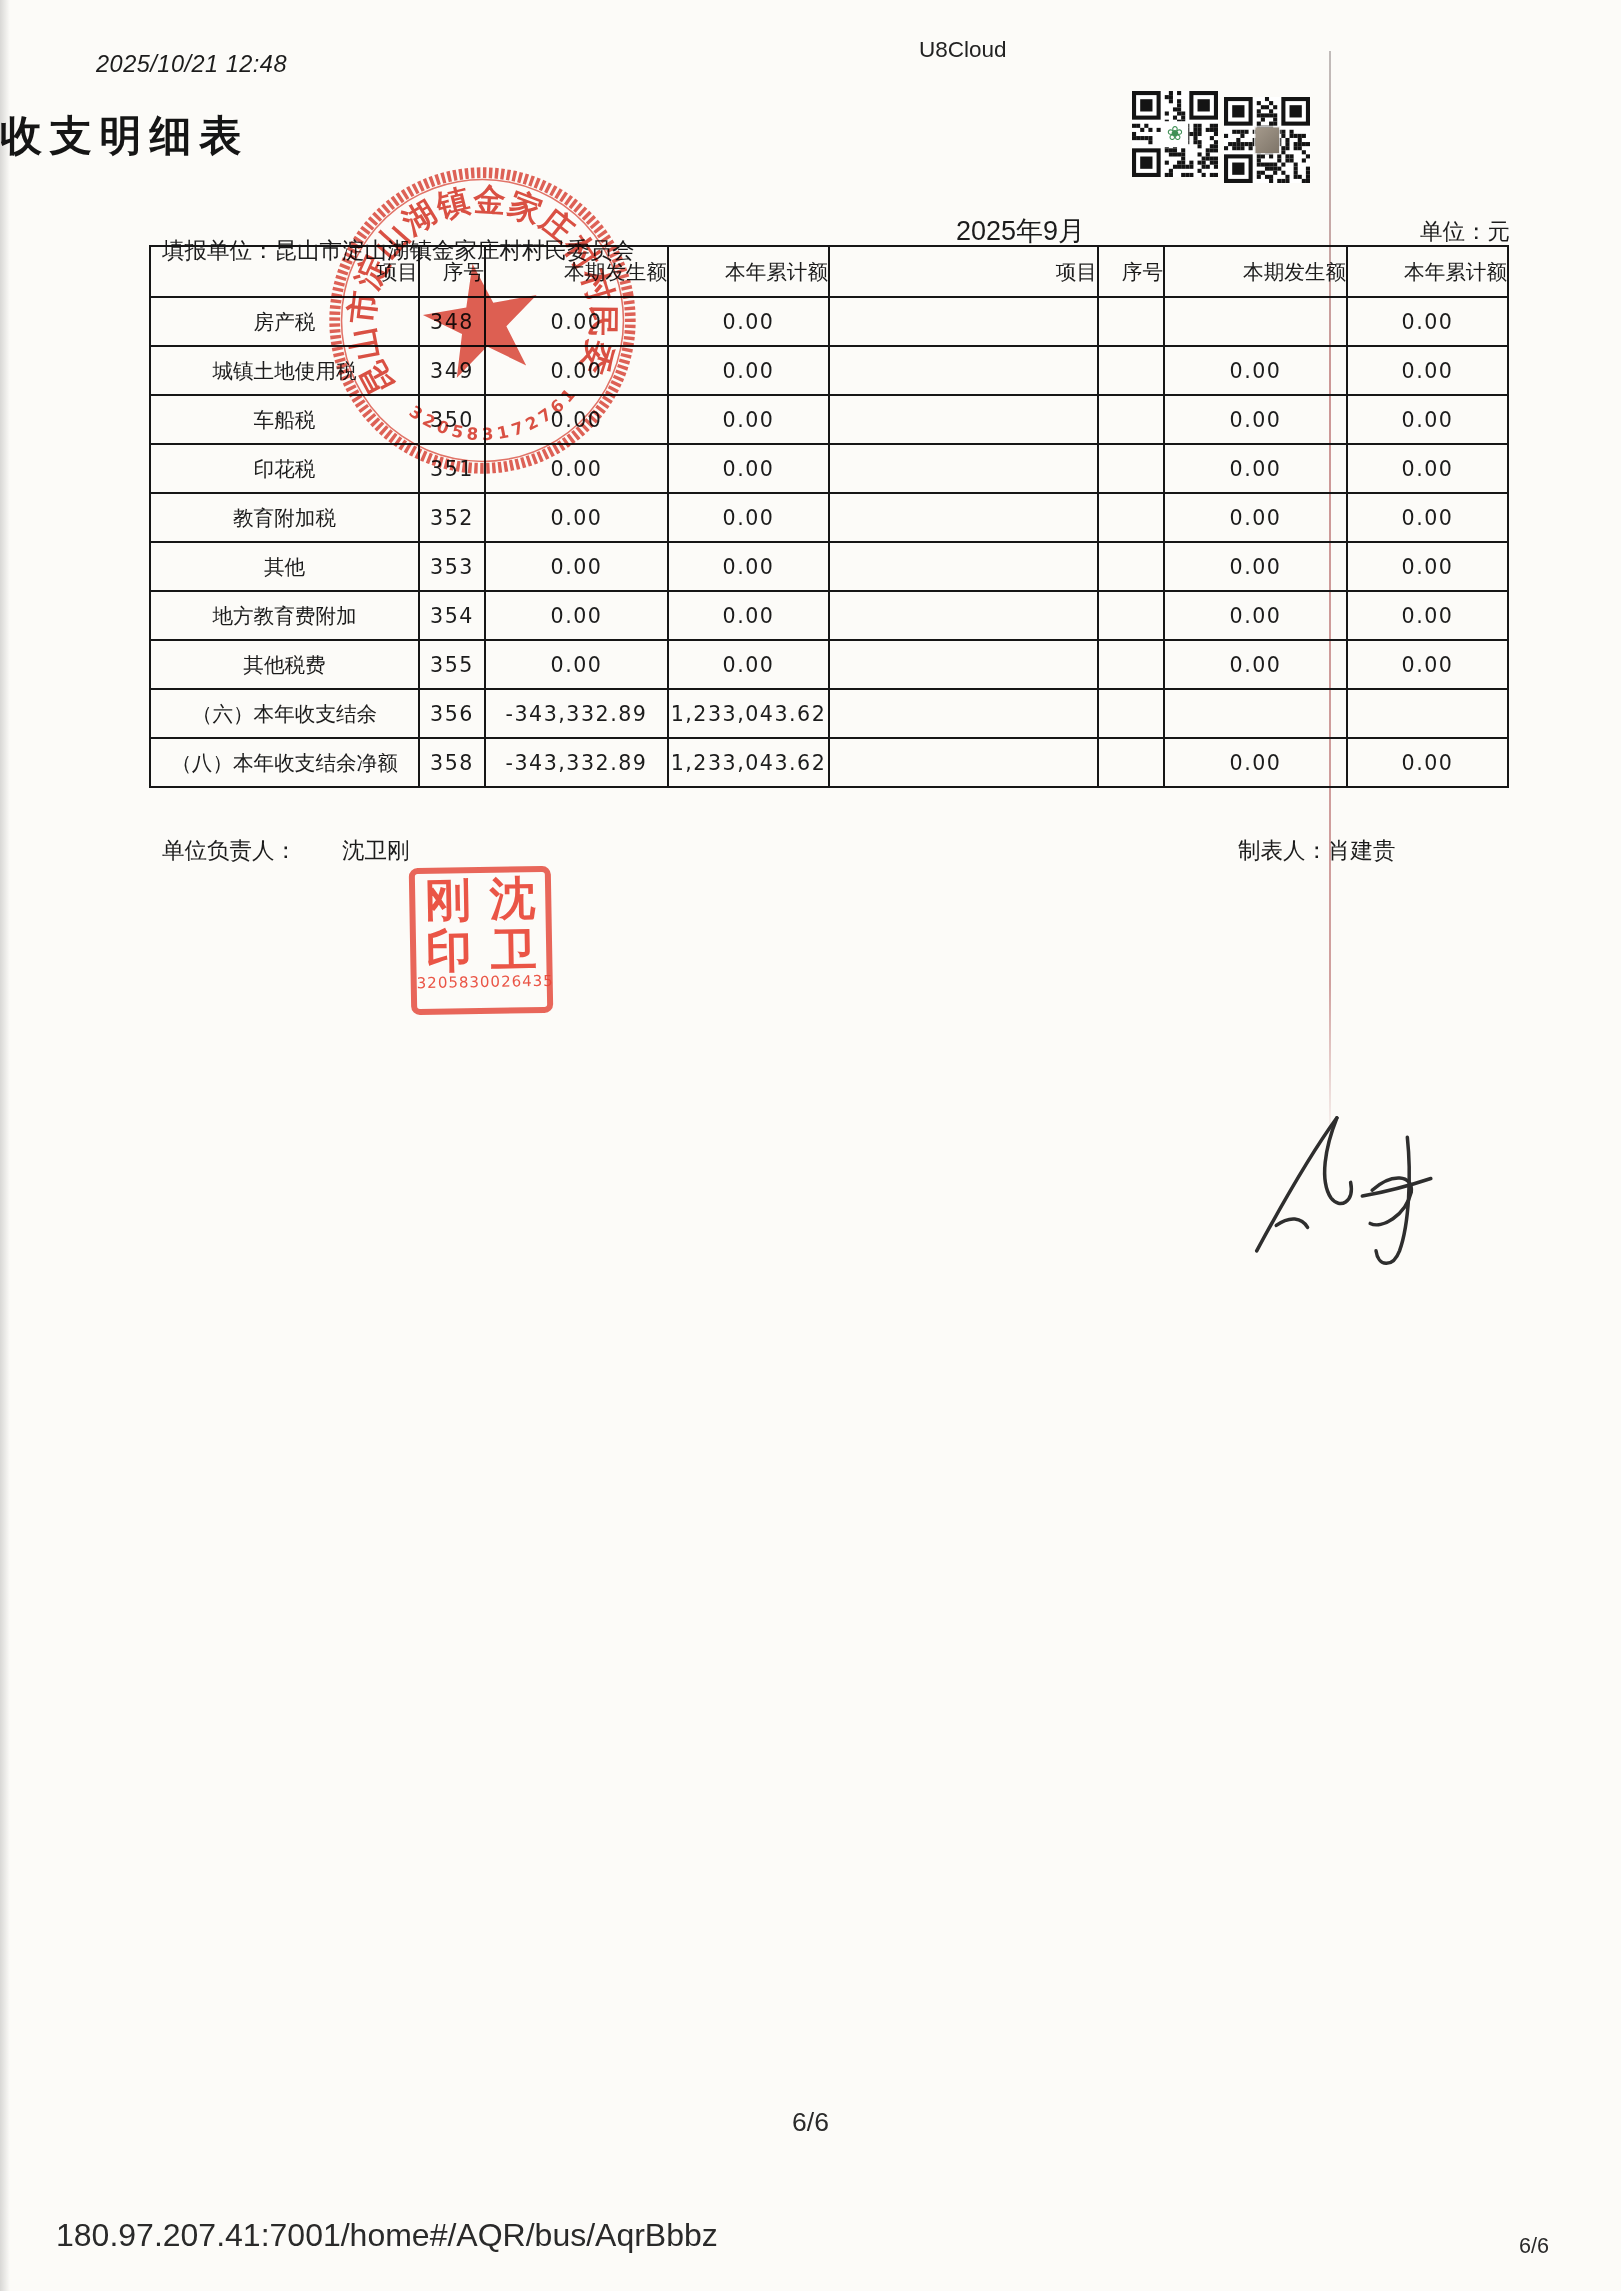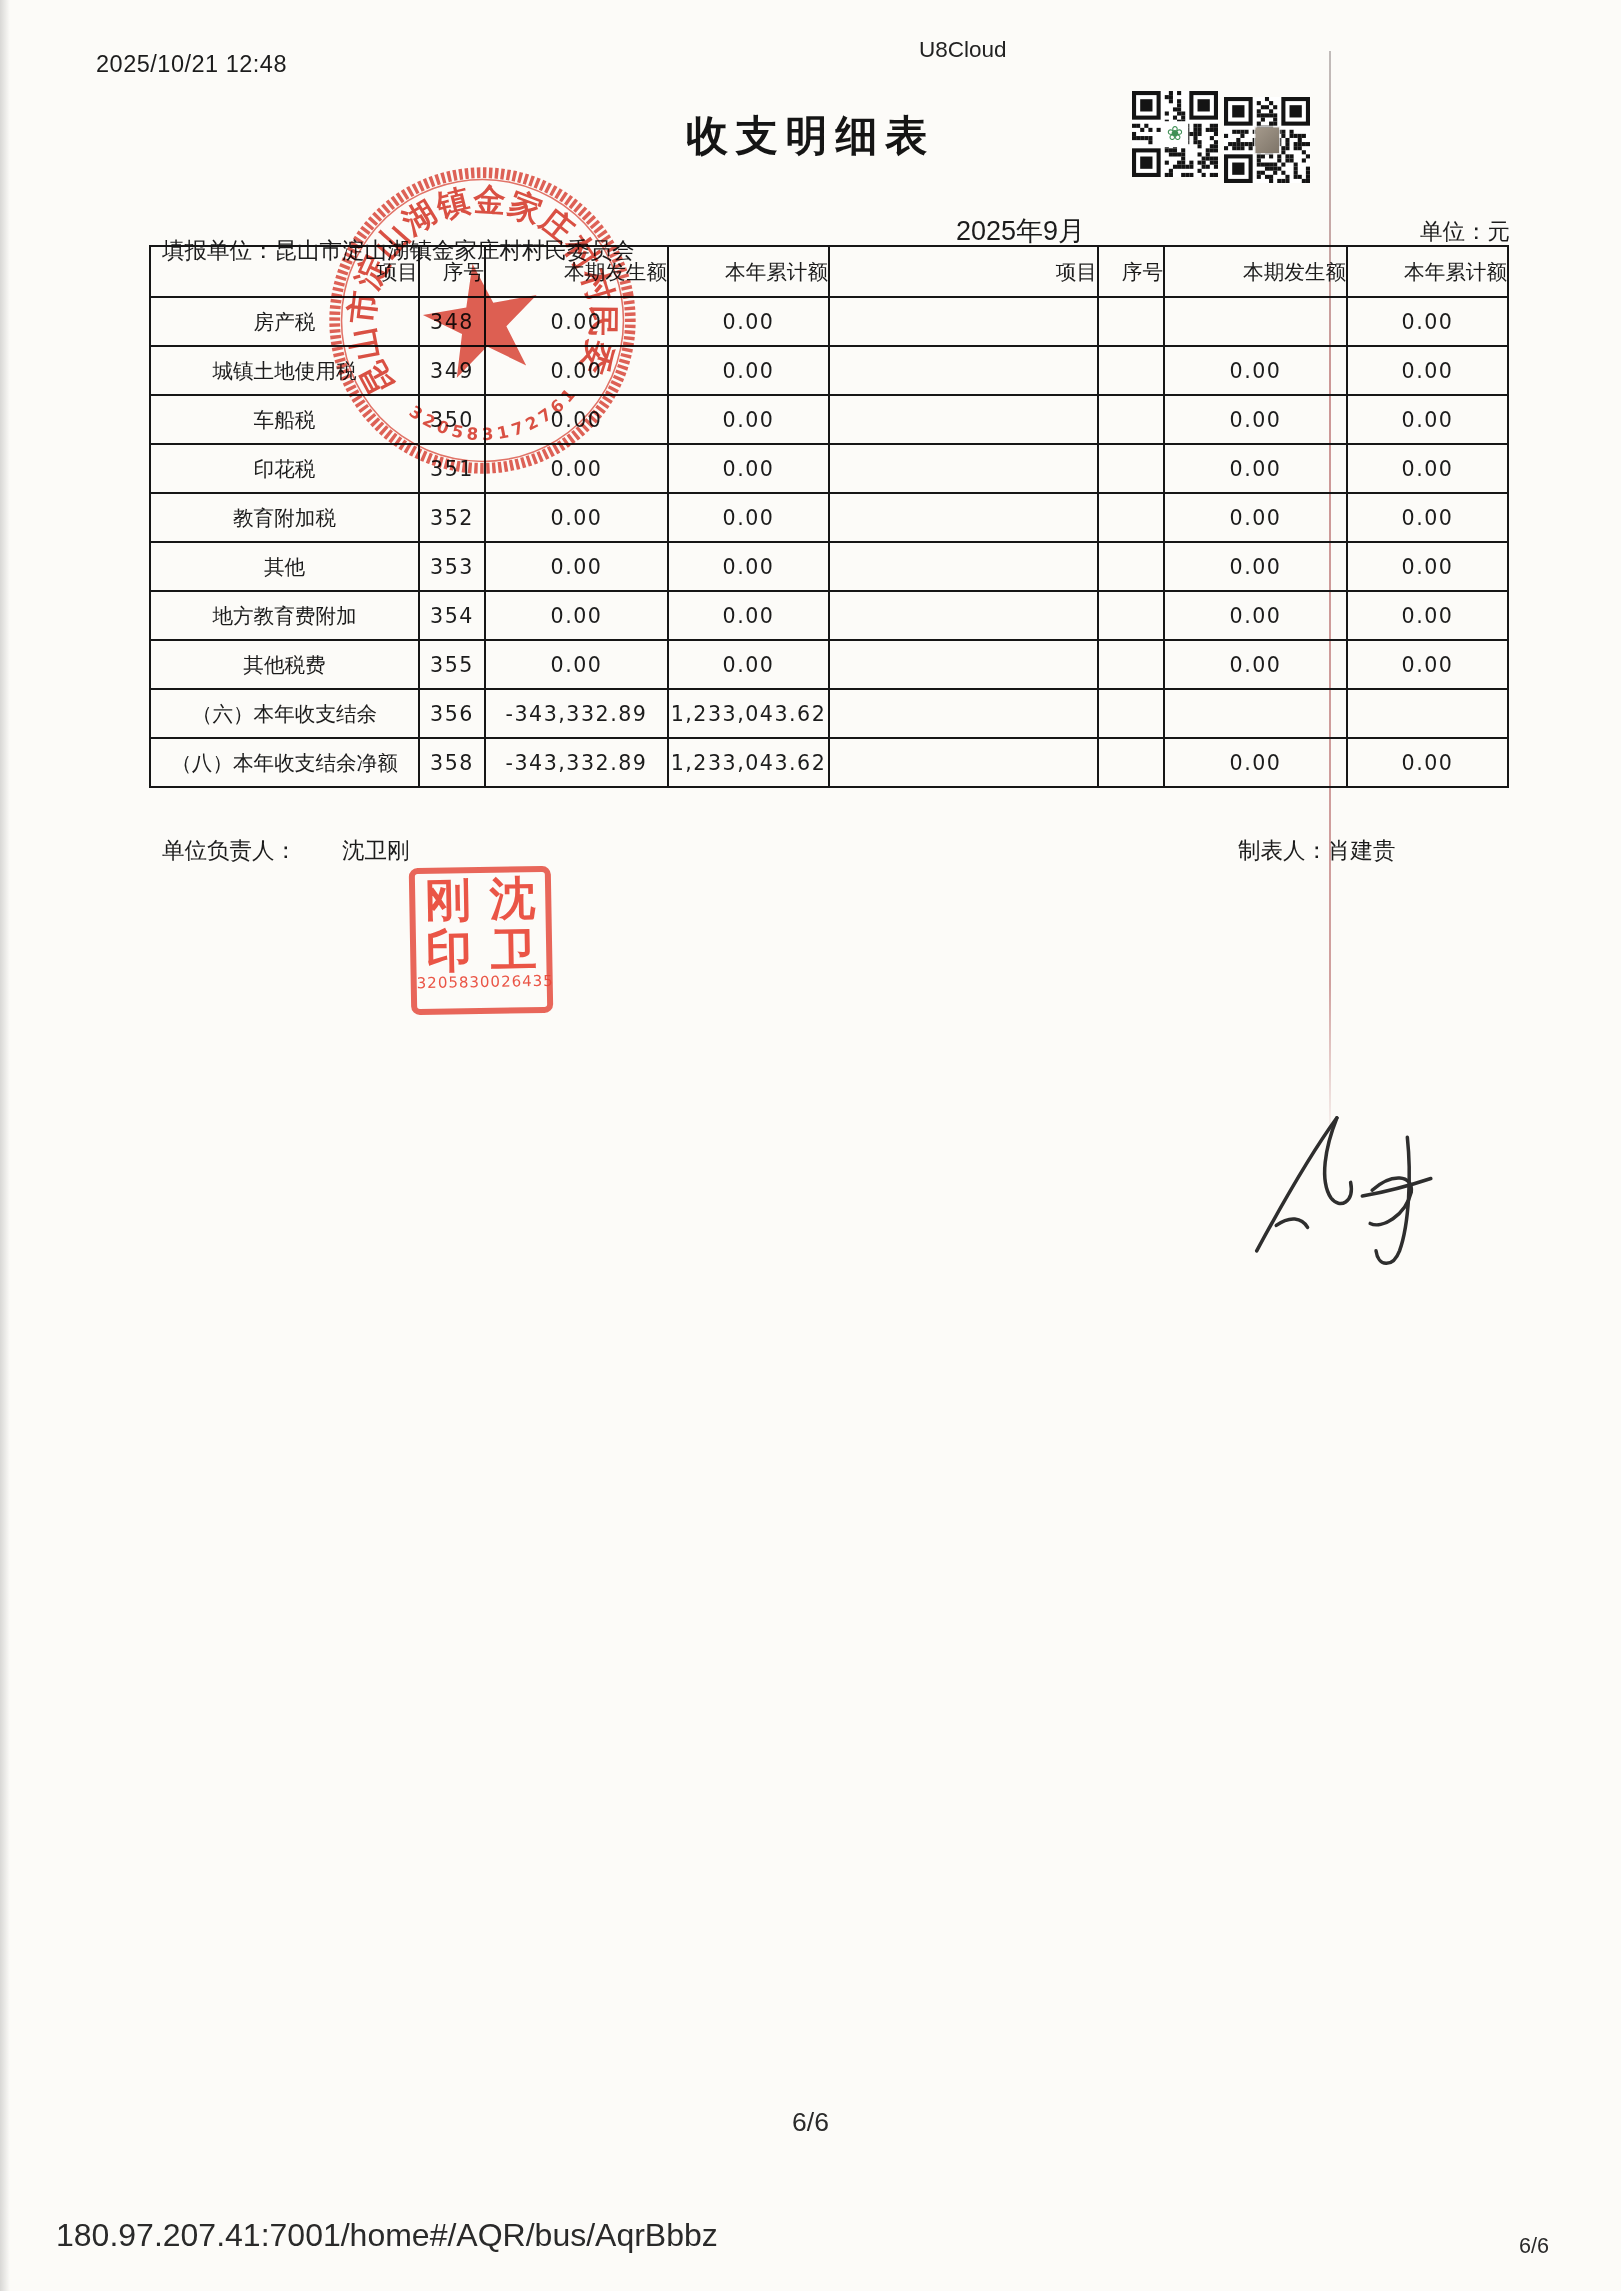--- a/index.html
+++ b/index.html
@@ -6,23 +6,23 @@
   .page{
     position:relative;width:1621px;height:2292px;margin:0 auto;
     background:#fcfbf8;overflow:hidden;
     font-family:"Liberation Sans",sans-serif;color:#1c1c1c;
   }
   .abs{position:absolute;}
   .edge-shadow{left:0;top:0;width:9.8px;height:2292px;
     background:linear-gradient(90deg,rgba(0,0,0,.14),rgba(0,0,0,0));}
   .scanline{left:1329px;top:51px;width:2px;height:1098px;
     background:linear-gradient(180deg,rgba(120,110,110,.45),rgba(165,70,70,.55) 30%,rgba(165,70,70,.5) 85%,rgba(165,70,70,0));}
-  .ts{left:96px;top:51px;font-size:23.5px;letter-spacing:0.5px;}
+  .ts{left:96px;top:51px;font-size:23.5px;letter-spacing:0.5px;font-style:italic;}
   .appname{left:919px;top:37px;font-size:22.5px;color:#222;}
-  .title{left:0;top:108px;width:1621px;text-align:center;font-size:42px;
+  .title{left:0;top:108px;width:1621px;font-size:42px;
     font-weight:600;letter-spacing:7.8px;color:#151515;}
   .fill-unit{left:162px;top:235px;font-size:22.5px;}
   .period{left:956px;top:213px;font-size:27px;}
   .unit{left:1353px;top:216px;width:157px;text-align:right;font-size:22.5px;}
 
   
   .tablewrap{left:149px;top:245px;}
   table.rpt{border-collapse:collapse;table-layout:fixed;width:1357px;background:transparent;}
   table.rpt col.c-item{width:269px;} table.rpt col.c-no{width:66px;}
   table.rpt col.c-cur{width:183px;}  table.rpt col.c-ytd{width:161px;}

